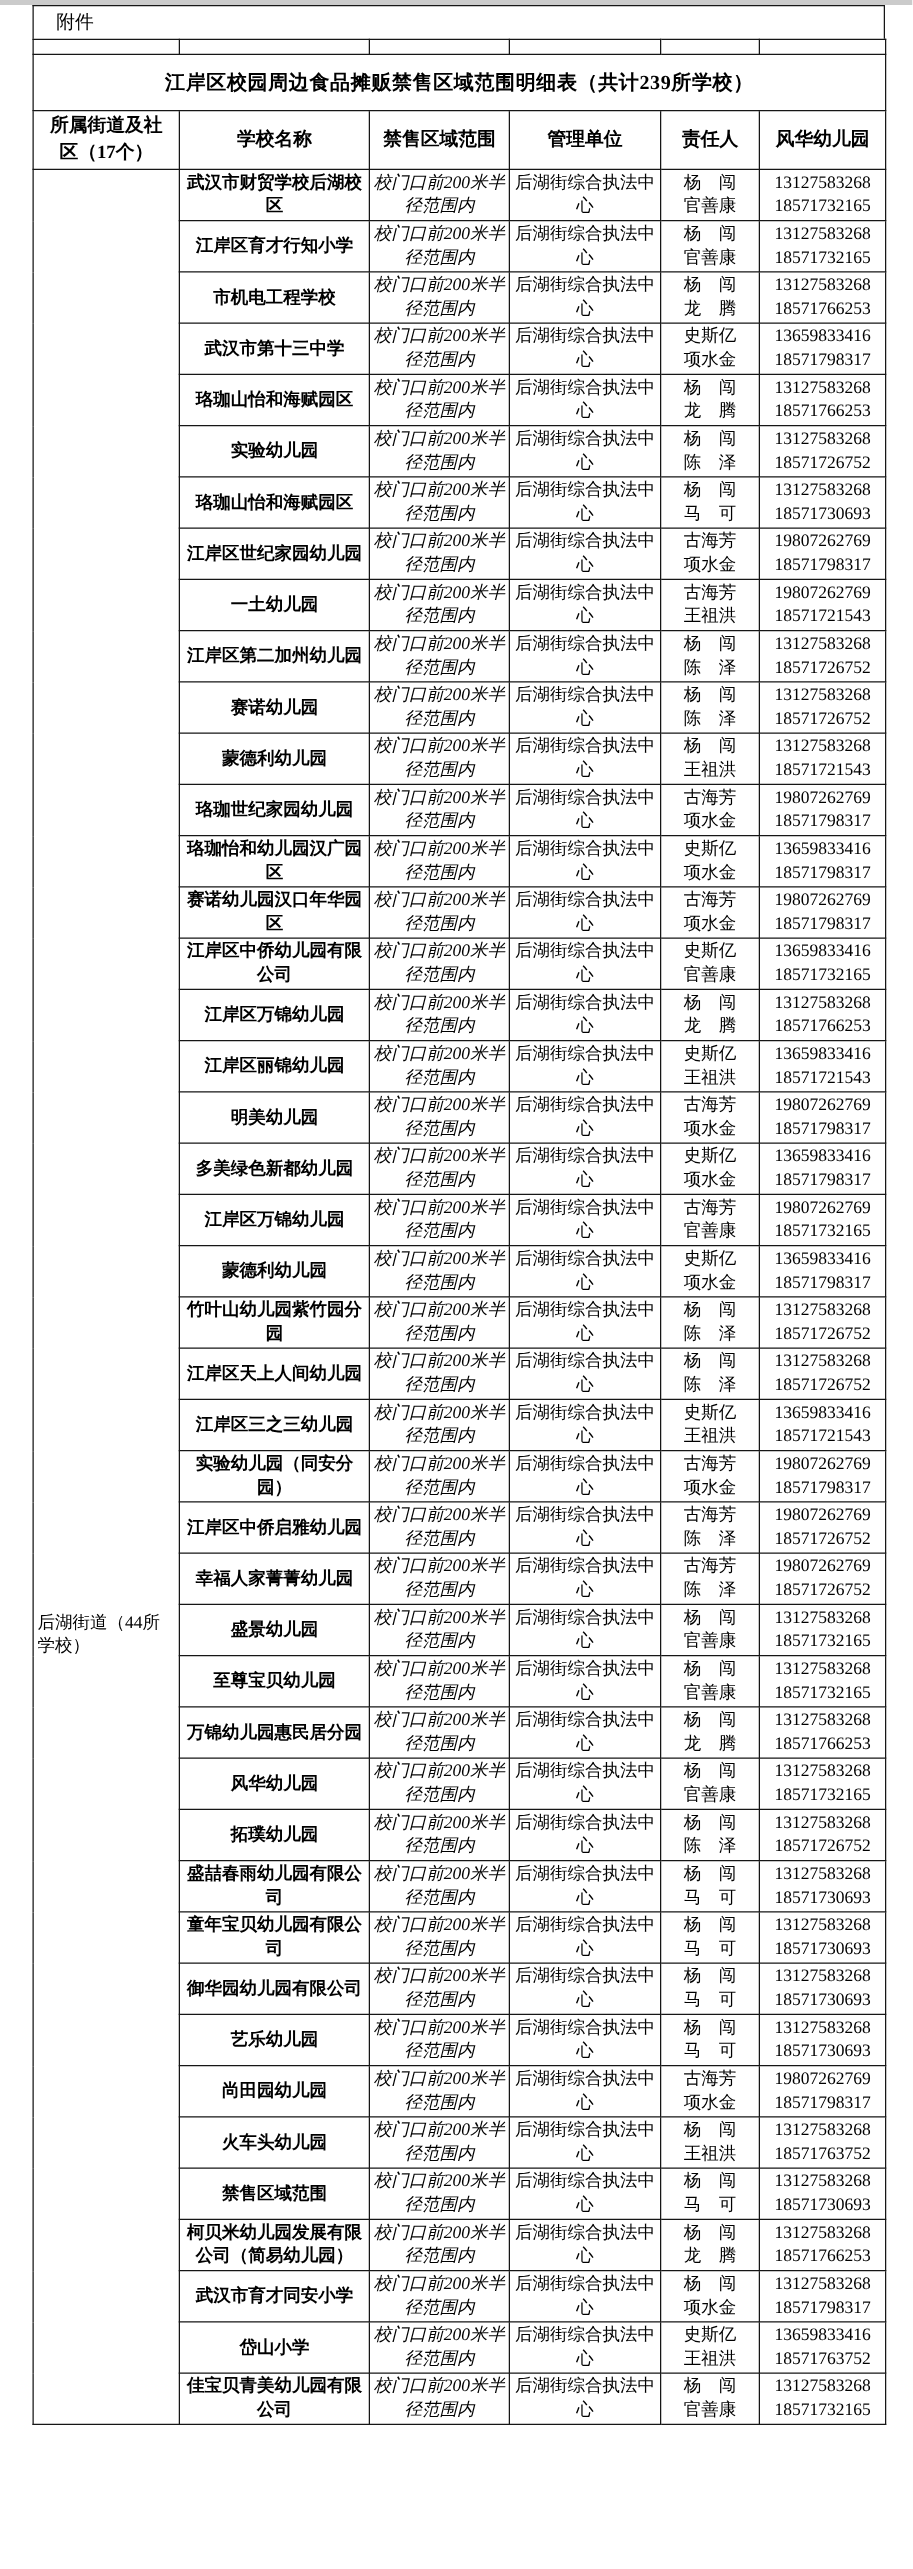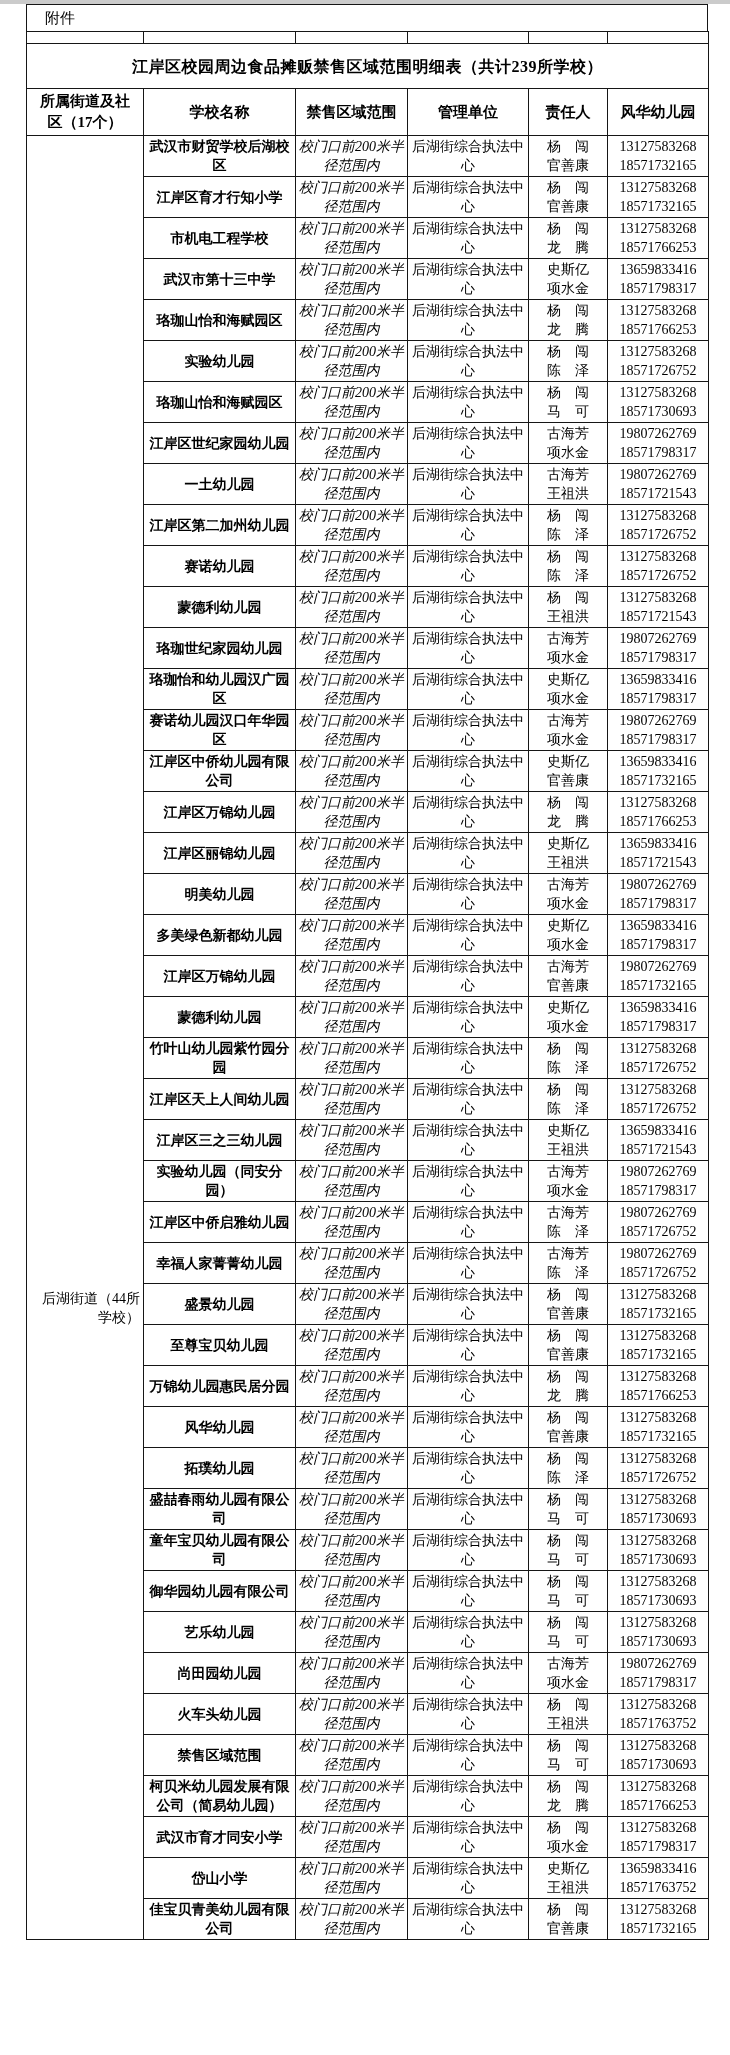--- a/index.html
+++ b/index.html
@@ -14,21 +14,21 @@
   table.main{border-collapse:collapse;table-layout:fixed;width:682px;}
   table.main td,table.main th{
     border:1px solid #161616;padding:1px 3px;vertical-align:middle;
     font-size:14px;line-height:19px;text-align:center;word-break:break-all;
   }
   tr.thin-row td{height:11px;padding:0;}
   tr.title-row td{font-size:16px;font-weight:bold;height:40px;letter-spacing:.5px;padding:2px;}
   tr.header-row th{font-size:15px;font-weight:bold;height:46px;padding:0 8px;line-height:21px;}
   td.name{text-align:left;font-size:15px;line-height:24px;padding:2px 3px;font-weight:bold;}
   td.street{vertical-align:top;font-size:15px;line-height:21px;padding:0 4px;}
-  .street-inner{margin-top:540px;text-align:right;}
+  .street-inner{margin-top:540px;text-align:left;}
   td.area{padding:1px 1px;font-style:italic;}
   td.unit{padding:1px 5px;margin-top:20px;}
   td.persons{padding:1px 2px;margin-top:28px;}
   td.phones{padding:1px 1px;}
 </style>
 </head>
 <body>
 
 <div class="page">
   <div class="top-strip"></div>

